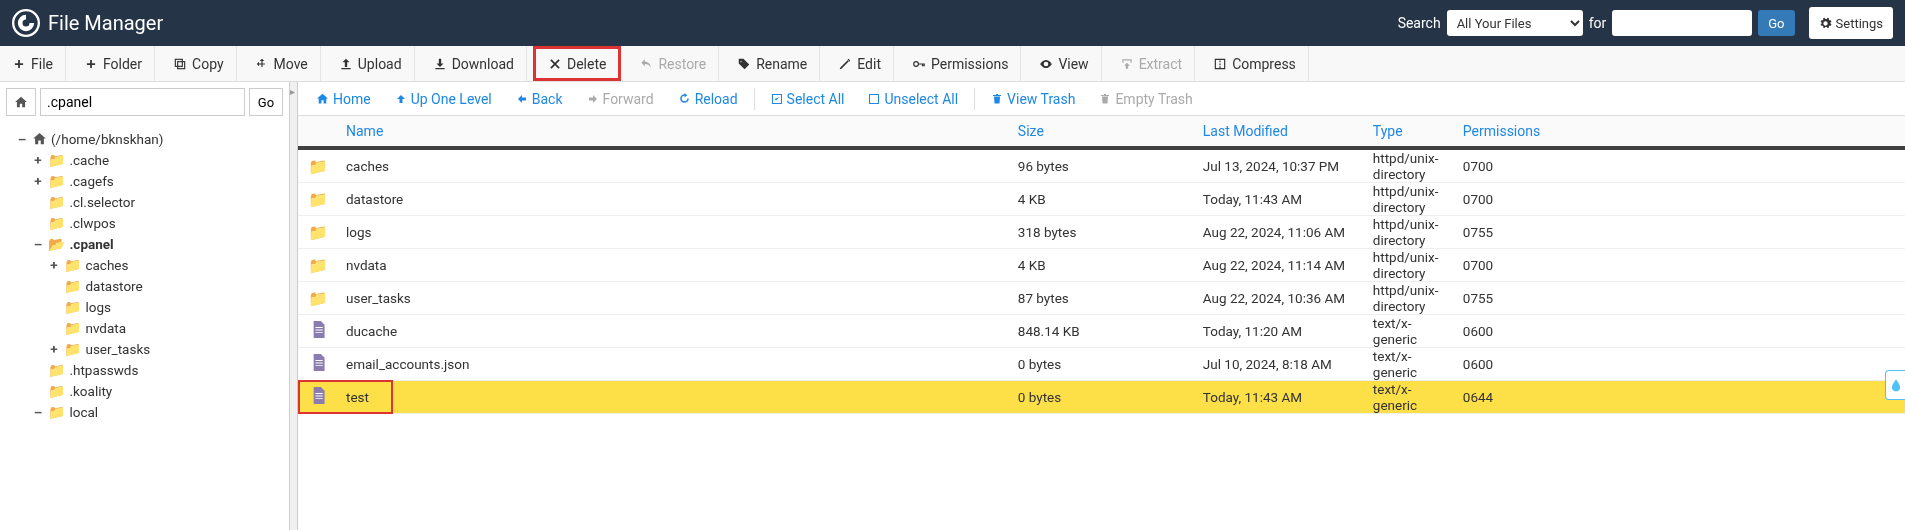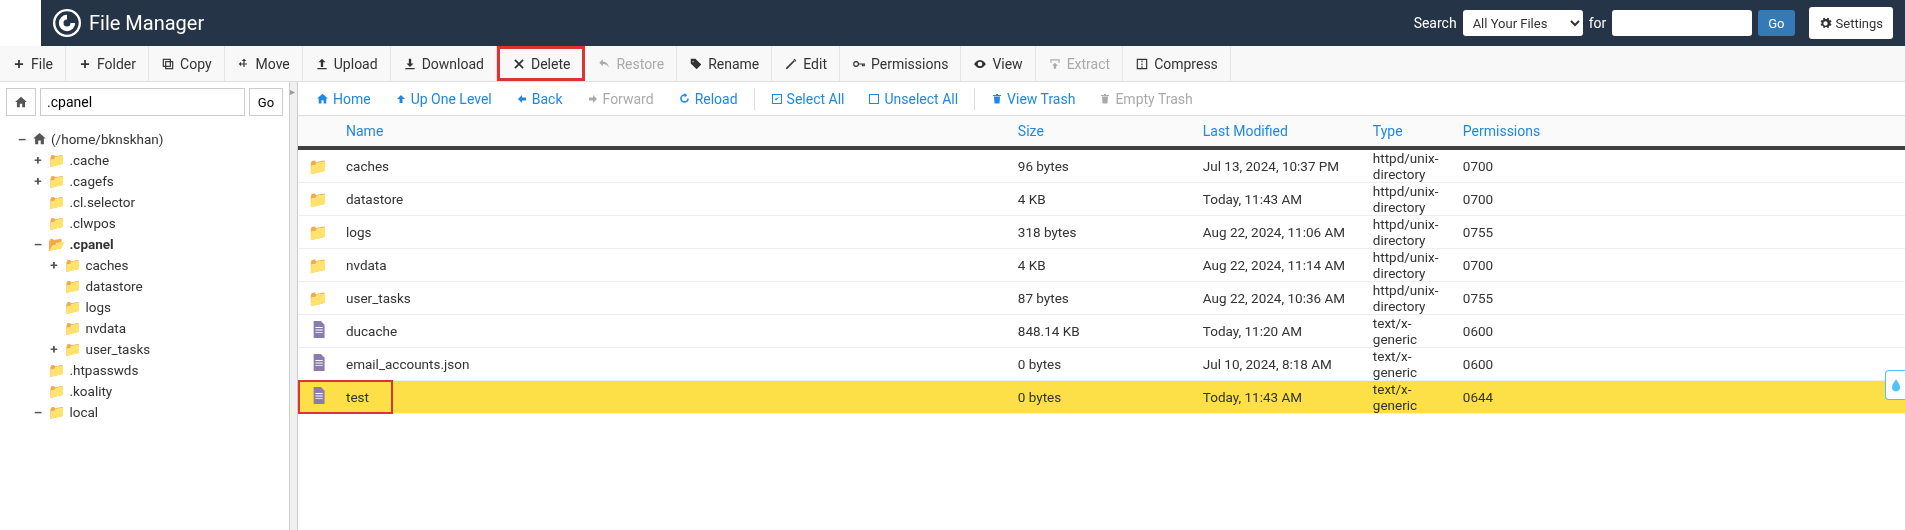--- a/index.html
+++ b/index.html
@@ -1,32 +1,32 @@
 <!DOCTYPE html>
 <html><head>
 <meta charset="utf-8">
 <style>
 * { margin: 0; padding: 0; box-sizing: border-box; font-family: -apple-system, BlinkMacSystemFont, "Segoe UI", Roboto, Arial, sans-serif; }
 body { width: 1905px; height: 530px; overflow: hidden; background: #fff; font-size: 14px; }
 
 
-.header { background: #253446; color: #fff; height: 46px; display: flex; align-items: center; padding: 0 12px; margin-left: 41px; }
+.header { background: #253446; color: #fff; height: 46px; display: flex; align-items: center; padding: 0 12px; }
 .logo-wrap { display: flex; align-items: center; gap: 8px; }
 .logo-icon { width: 28px; height: 28px; }
 .app-title { font-size: 20px; font-weight: 400; }
 .header-spacer { flex: 1; }
 .search-wrap { display: flex; align-items: center; gap: 6px; }
 .search-label { font-size: 14px; }
-.search-select { height: 26px; border: none; border-radius: 3px; padding: 0 6px; background: #fff; color: #333; font-size: 13px; width: 120px; }
+.search-select { height: 26px; border: none; border-radius: 3px; padding: 0 6px; background: #fff; color: #333; font-size: 13px; width: 136px; }
 .search-input { height: 26px; border: none; border-radius: 3px; padding: 0 6px; width: 140px; background: #fff; }
 .go-btn { background: #337ab7; color: #fff; border: none; height: 26px; padding: 0 10px; border-radius: 3px; font-size: 13px; cursor: pointer; }
 .settings-btn { background: #fff; color: #333; border: none; height: 32px; padding: 0 10px; border-radius: 3px; font-size: 13px; cursor: pointer; display: flex; align-items: center; gap: 4px; margin-left: 8px; }
 
 
-.toolbar { background: #f8f8f8; border-bottom: 1px solid #ddd; height: 36px; display: flex; align-items: stretch; }
+.toolbar { background: #f8f8f8; border-bottom: 1px solid #ddd; height: 36px; display: flex; align-items: stretch; gap: 6px; }
 .tb-item { display: flex; align-items: center; gap: 5px; padding: 0 12px; color: #333; cursor: pointer; border-right: 1px solid #e5e5e5; font-size: 14px; }
 .tb-item.disabled { color: #aaa; cursor: default; }
 .tb-item svg { width: 14px; height: 14px; }
 .tb-highlight { border: 3px solid #d33; }
 
 
 .main { display: flex; height: calc(100% - 82px); }
 .sidebar { width: 290px; border-right: 1px solid #ccc; display: flex; flex-direction: column; }
 .path-row { display: flex; padding: 6px; gap: 4px; }
 .home-box { width: 30px; height: 28px; border: 1px solid #ccc; display: flex; align-items: center; justify-content: center; background: #fff; cursor: pointer; }

